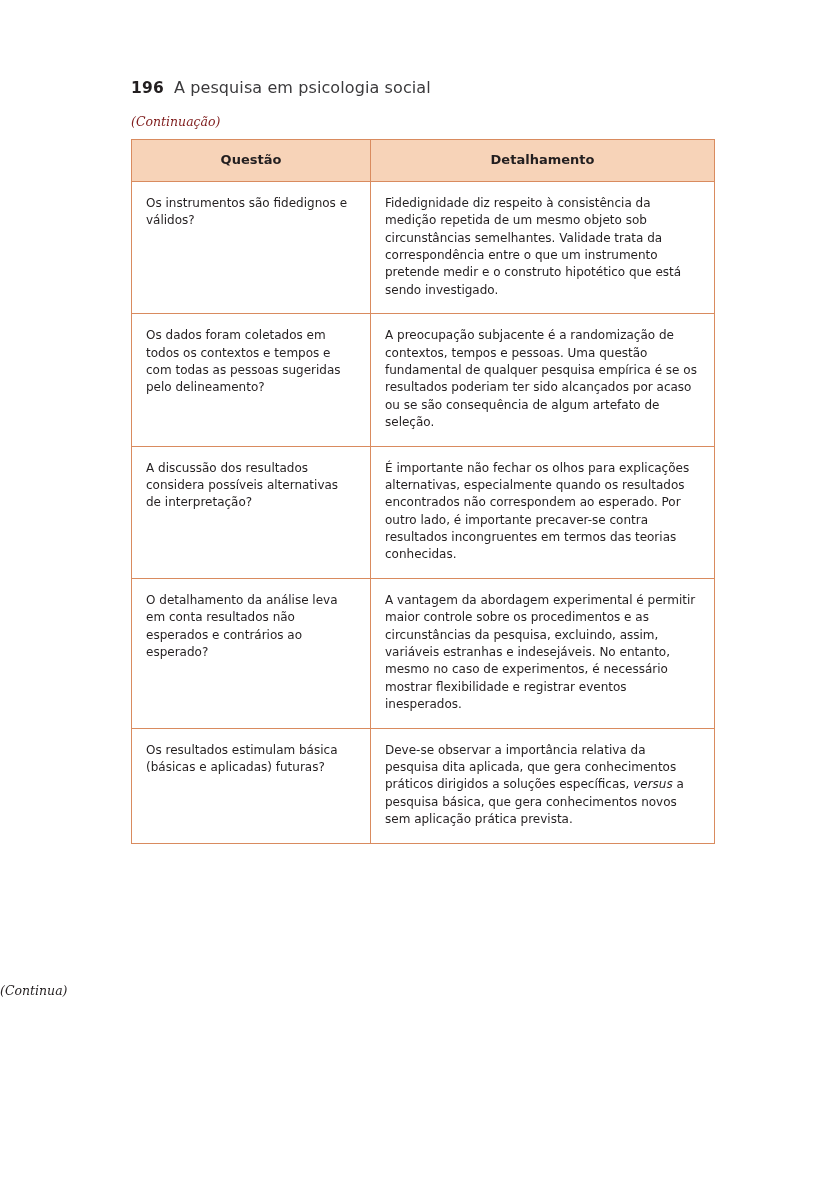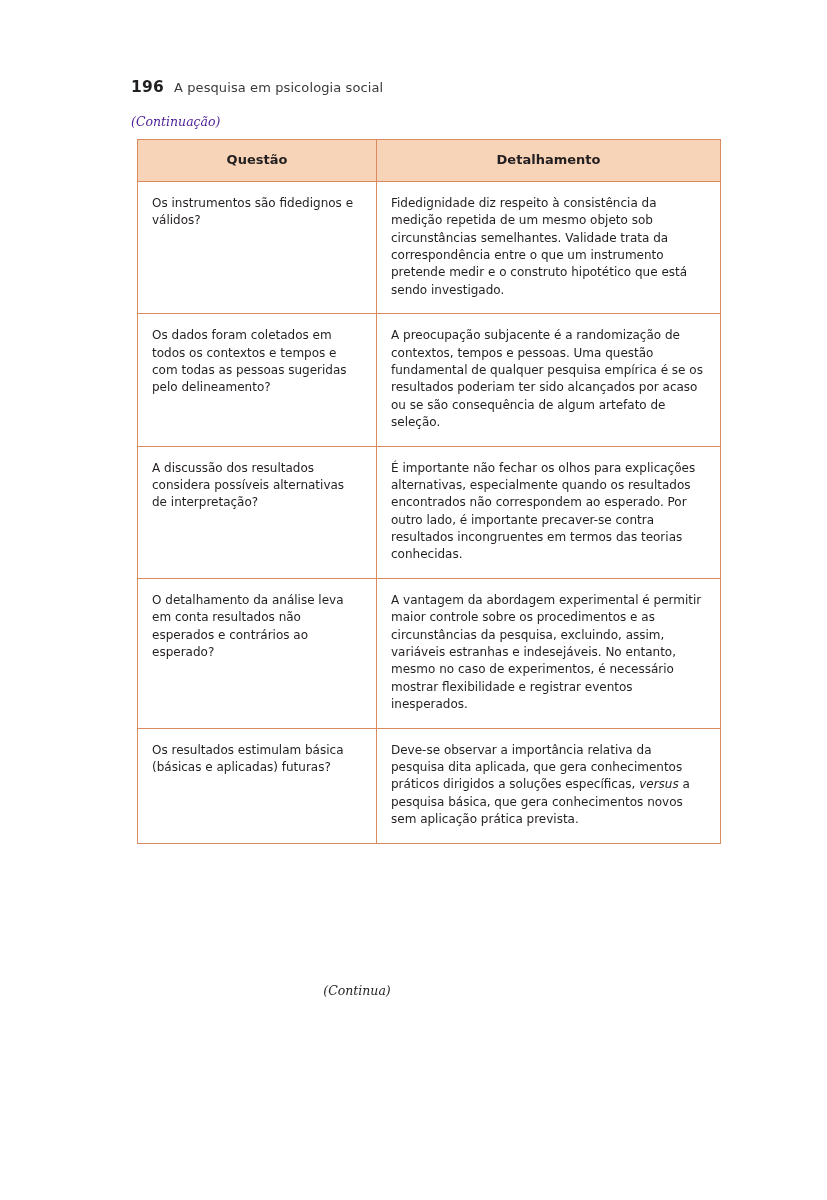--- a/index.html
+++ b/index.html
@@ -31,41 +31,40 @@
   }
   .header .pagenum {
     font-family: "DejaVu Sans", sans-serif;
     font-weight: bold;
     font-size: 15.5px;
     letter-spacing: 0.2px;
     color: #231f20;
   }
   .header .chapter {
     font-family: "DejaVu Sans", sans-serif;
-    font-size: 13px;
+    font-size: 16px;
     color: #3b3a3c;
     letter-spacing: 0.1px;
   }
   .cont-label {
     position: absolute;
     left: 131px;
     top: 106px;
     font-family: "DejaVu Serif", serif;
     font-style: italic;
     font-size: 12.5px;
-    color: #4c1d95;
+    color: #7f1d1d;
   }
   table.qtable {
     position: absolute;
     left: 131px;
     top: 131px;
     width: 583px;
     border-collapse: collapse;
     table-layout: fixed;
-    margin-left: 6px;
   }
   table.qtable th, table.qtable td {
     border: 1px solid #d98b5f;
     vertical-align: top;
     padding: 13px 14px 14px 14px;
     font-size: 12px;
     line-height: 1.45;
   }
   table.qtable thead th {
     background: #f7d3b8;
@@ -78,21 +77,21 @@
   }
   col.c1 { width: 239px; }
   col.c2 { width: 344px; }
   td.q { padding-right: 10px; }
   td.d { }
   .continua {
     position: absolute;
     left: 0;
     top: 975px;
     width: 714px;
-    text-align: center;
+    text-align: left;
     font-family: "DejaVu Serif", serif;
     font-style: italic;
     font-size: 12.5px;
     color: #231f20;
   }
   em.it { font-style: italic; }
 </style>
 </head>
 <body>
 

